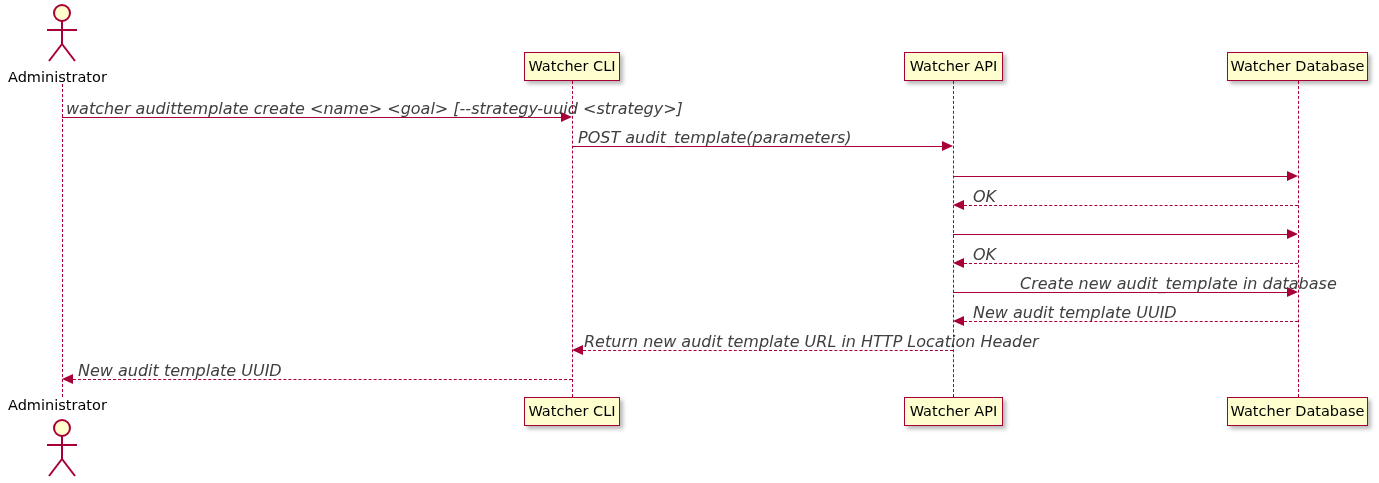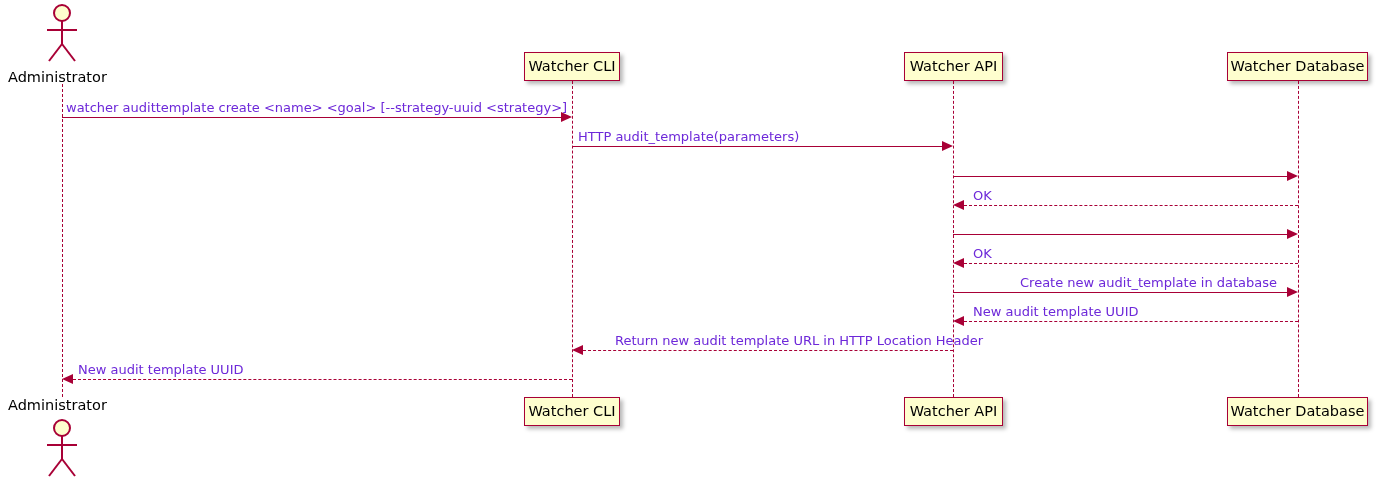--- a/index.html
+++ b/index.html
@@ -62,24 +62,25 @@
   .msg-line {
     position: absolute;
     height: 0;
     border-top: 1.5px solid #A80036;
   }
   .msg-line.dotted {
     border-top: 1.5px dashed #A80036;
   }
   .msg-label {
     position: absolute;
-    color: #6d28d9;
-    font-size: 13px;
+    color: #404040;
+    font-size: 16px;
     white-space: nowrap;
     line-height: 1;
+    font-style: italic;
   }
   .arrow-head {
     position: absolute;
     width: 0;
     height: 0;
   }
   .arrow-head.right {
     border-top: 5px solid transparent;
     border-bottom: 5px solid transparent;
     border-left: 11px solid #A80036;
@@ -116,21 +117,21 @@
 
   <div class="lifeline" style="left:62px; top:84px; height:313px;"></div>
   <div class="lifeline" style="left:572px; top:81px; height:316px;"></div>
   <div class="lifeline" style="left:953px; top:81px; height:316px;"></div>
   <div class="lifeline" style="left:1298px; top:81px; height:316px;"></div>
 
   <div class="msg-label" style="left:66px; top:101px;">watcher audittemplate create &lt;name&gt; &lt;goal&gt; [--strategy-uuid &lt;strategy&gt;]</div>
   <div class="msg-line" style="left:62px; top:117px; width:499px;"></div>
   <div class="arrow-head right" style="left:561px; top:112px;"></div>
 
-  <div class="msg-label" style="left:578px; top:130px;">HTTP audit_template(parameters)</div>
+  <div class="msg-label" style="left:578px; top:130px;">POST audit_template(parameters)</div>
   <div class="msg-line" style="left:572px; top:146px; width:370px;"></div>
   <div class="arrow-head right" style="left:942px; top:141px;"></div>
 
   <div class="msg-line" style="left:953px; top:176px; width:334px;"></div>
   <div class="arrow-head right" style="left:1287px; top:171px;"></div>
 
   <div class="msg-label" style="left:973px; top:189px;">OK</div>
   <div class="msg-line dotted" style="left:964px; top:205px; width:334px;"></div>
   <div class="arrow-head left" style="left:953px; top:200px;"></div>
 
@@ -142,21 +143,21 @@
   <div class="arrow-head left" style="left:953px; top:258px;"></div>
 
   <div class="msg-label" style="left:1020px; top:276px;">Create new audit_template in database</div>
   <div class="msg-line" style="left:953px; top:292px; width:334px;"></div>
   <div class="arrow-head right" style="left:1287px; top:287px;"></div>
 
   <div class="msg-label" style="left:973px; top:305px;">New audit template UUID</div>
   <div class="msg-line dotted" style="left:964px; top:321px; width:334px;"></div>
   <div class="arrow-head left" style="left:953px; top:316px;"></div>
 
-  <div class="msg-label" style="left:615px; top:334px;text-align:center;">Return new audit template URL in HTTP Location Header</div>
+  <div class="msg-label" style="left:584px; top:334px;text-align:center;">Return new audit template URL in HTTP Location Header</div>
   <div class="msg-line dotted" style="left:583px; top:350px; width:370px;"></div>
   <div class="arrow-head left" style="left:572px; top:345px;"></div>
 
   <div class="msg-label" style="left:78px; top:363px;">New audit template UUID</div>
   <div class="msg-line dotted" style="left:73px; top:379px; width:499px;"></div>
   <div class="arrow-head left" style="left:62px; top:374px;"></div>
 
   <div class="actor-label" style="left:8px; top:398px;">Administrator</div>
   <div class="actor-wrap" style="left:32px; top:417px;">
     <svg width="60" height="62" viewBox="0 0 60 62">

